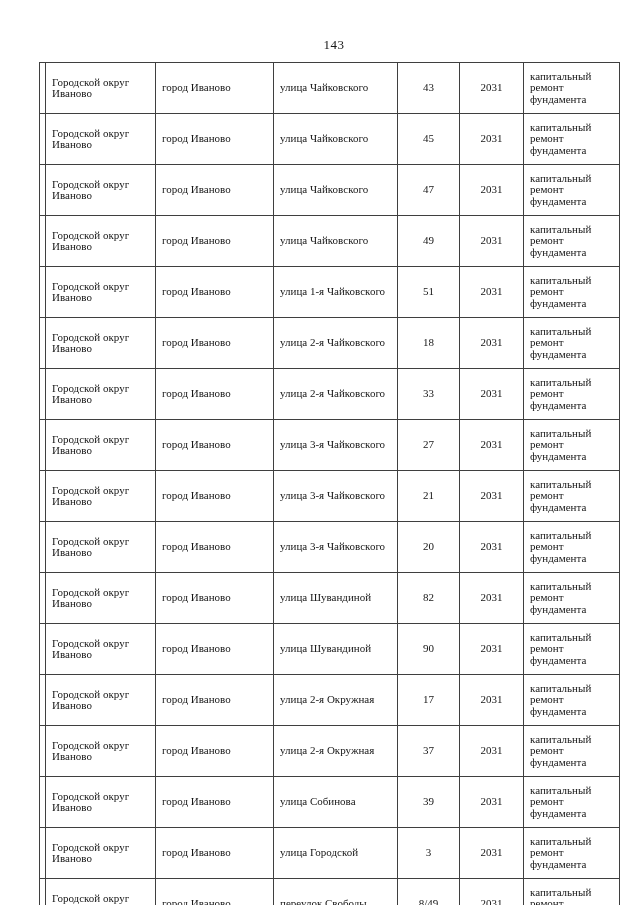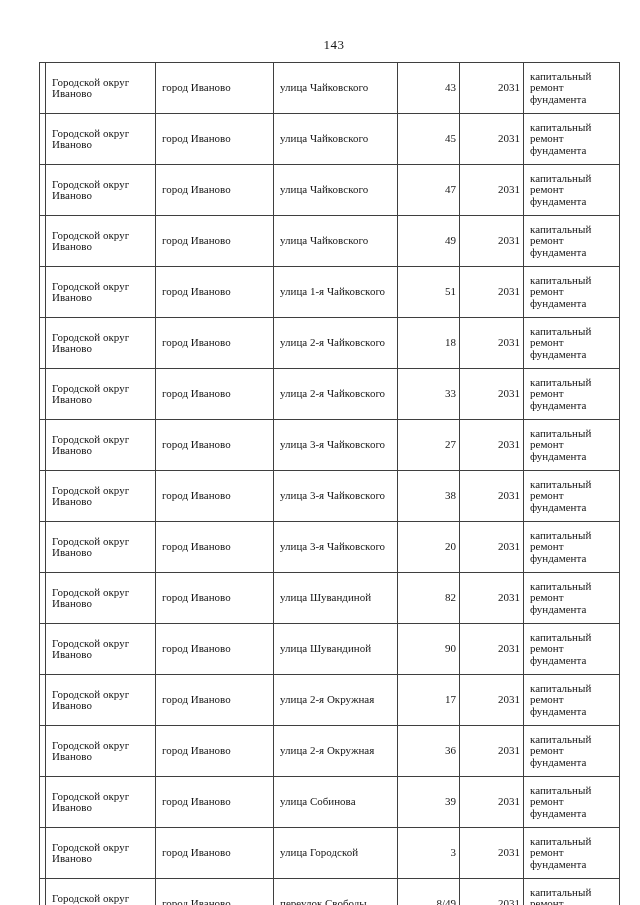--- a/index.html
+++ b/index.html
@@ -33,21 +33,21 @@
   .data-table td {
     border: 1px solid #3f3f3f;
     font-size: 11px;
     line-height: 11.5px;
     vertical-align: middle;
     padding: 2px 3px 2px 3px;
     overflow: hidden;
   }
   td.c-spacer { padding: 0; }
   td.c-left   { text-align: left; padding-left: 6px; padding-right: 8px; }
-  td.c-center { text-align: right; font-family: Liberation Serif, serif; }
+  td.c-center { text-align: center; font-family: Liberation Serif, serif; }
 </style>
 </head>
 <body>
 
 <div class="page-number">143</div>
 
 <table class="data-table">
   <colgroup>
     <col style="width:6px">
     <col style="width:110px">
@@ -136,21 +136,21 @@
     <td class="c-center">27</td>
     <td class="c-center">2031</td>
     <td class="c-left">капитальный ремонт фундамента</td>
   </tr>
 
   <tr>
     <td class="c-spacer"></td>
     <td class="c-left">Городской округ Иваново</td>
     <td class="c-left">город Иваново</td>
     <td class="c-left">улица 3-я Чайковского</td>
-    <td class="c-center">38</td>
+    <td class="c-center">21</td>
     <td class="c-center">2031</td>
     <td class="c-left">капитальный ремонт фундамента</td>
   </tr>
 
   <tr>
     <td class="c-spacer"></td>
     <td class="c-left">Городской округ Иваново</td>
     <td class="c-left">город Иваново</td>
     <td class="c-left">улица 3-я Чайковского</td>
     <td class="c-center">20</td>
@@ -186,21 +186,21 @@
     <td class="c-center">17</td>
     <td class="c-center">2031</td>
     <td class="c-left">капитальный ремонт фундамента</td>
   </tr>
 
   <tr>
     <td class="c-spacer"></td>
     <td class="c-left">Городской округ Иваново</td>
     <td class="c-left">город Иваново</td>
     <td class="c-left">улица 2-я Окружная</td>
-    <td class="c-center">36</td>
+    <td class="c-center">37</td>
     <td class="c-center">2031</td>
     <td class="c-left">капитальный ремонт фундамента</td>
   </tr>
 
   <tr>
     <td class="c-spacer"></td>
     <td class="c-left">Городской округ Иваново</td>
     <td class="c-left">город Иваново</td>
     <td class="c-left">улица Собинова</td>
     <td class="c-center">39</td>

